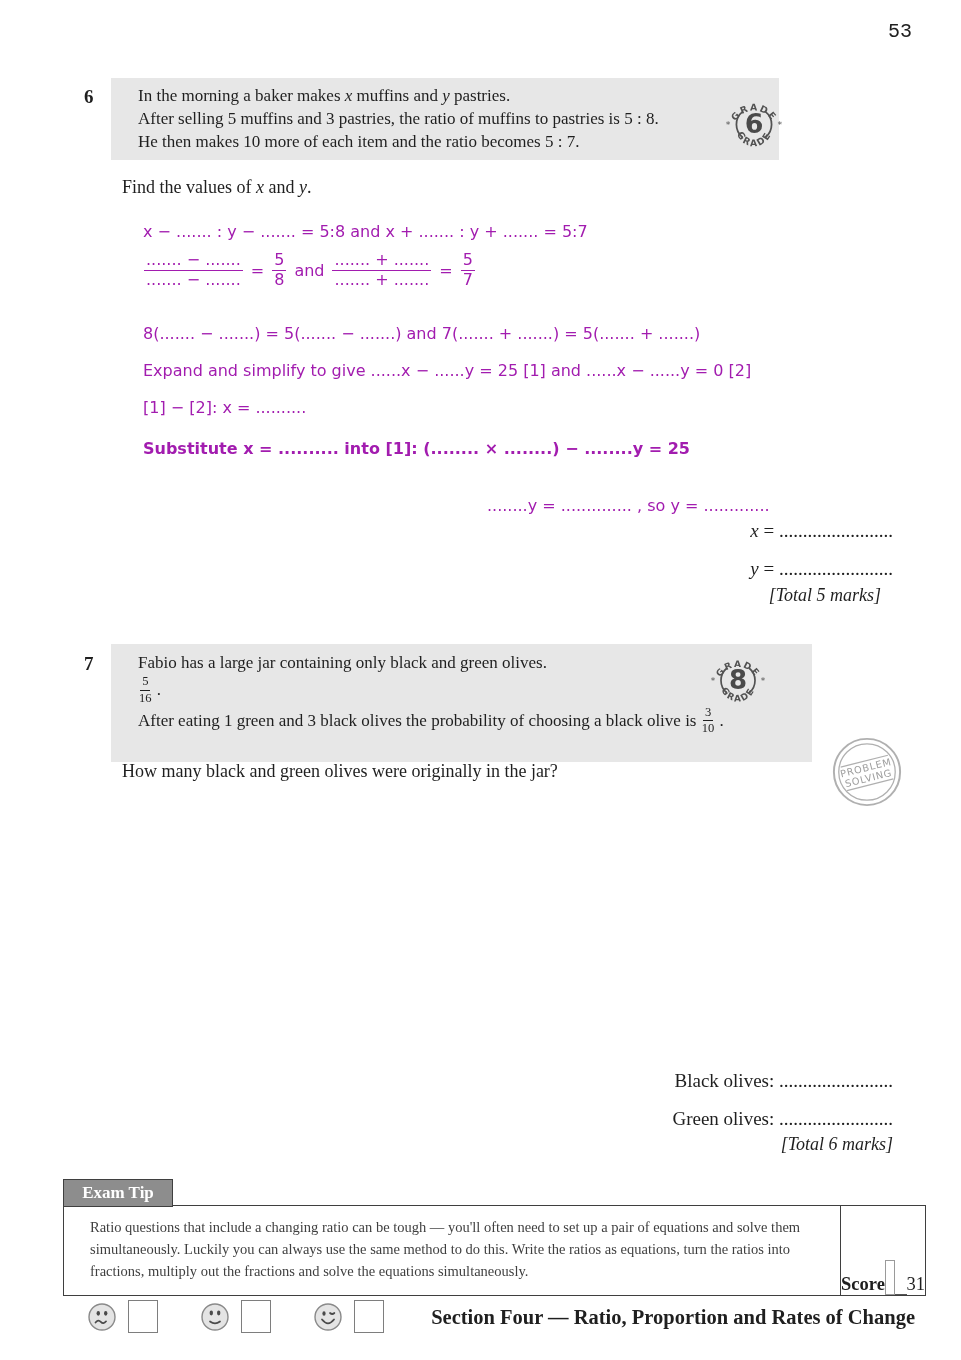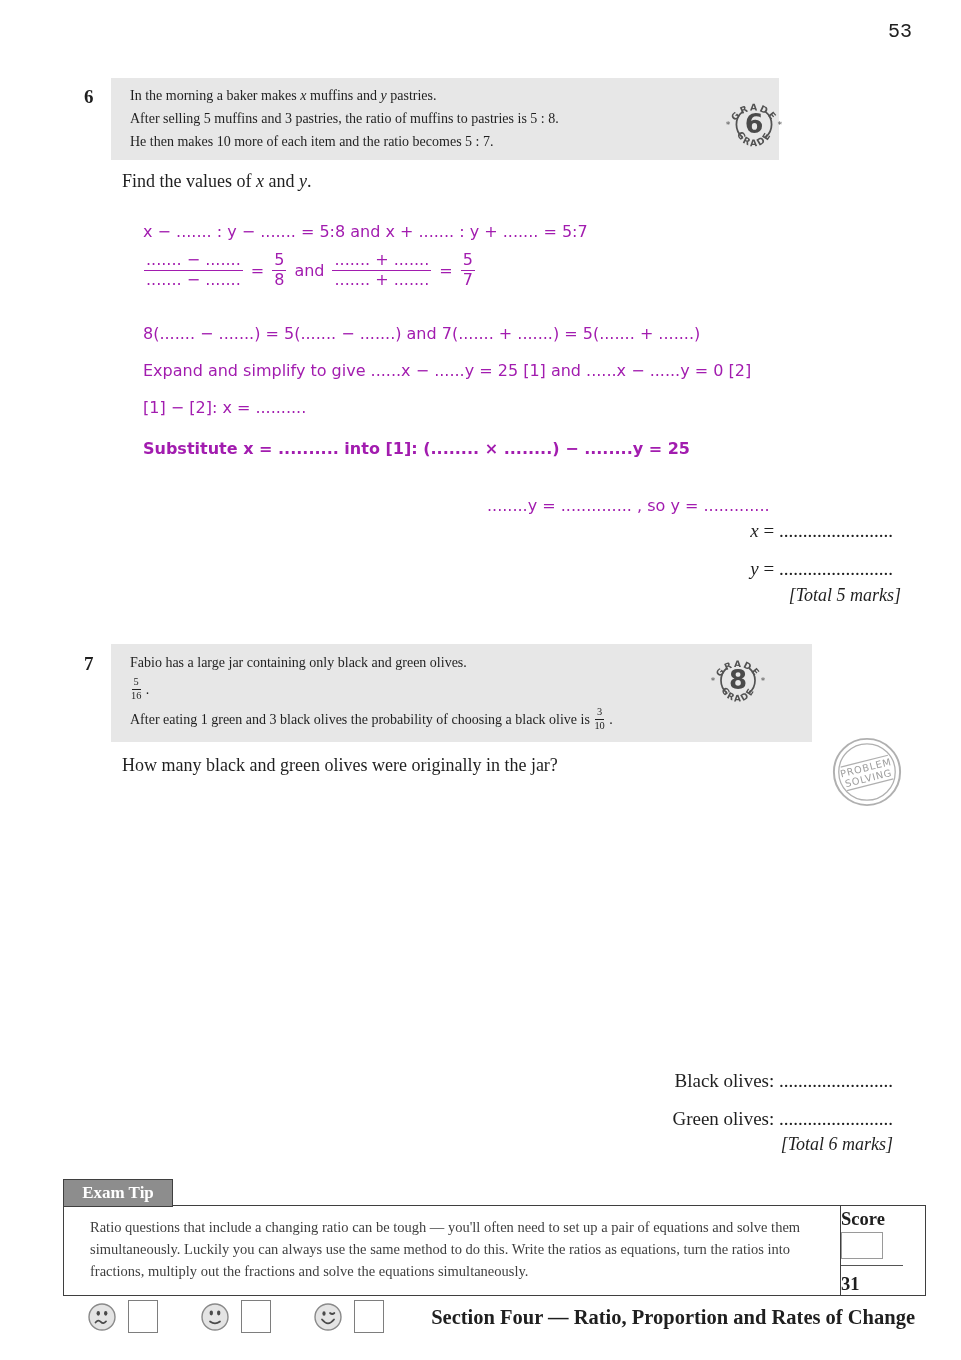--- a/index.html
+++ b/index.html
@@ -1,47 +1,47 @@
 <!DOCTYPE html>
 <html><head>
 <meta charset="utf-8">
 <style>
   html,body{margin:0;padding:0;background:#fff;}
   .page{position:relative;width:961px;height:1360px;background:#ffffff;overflow:hidden;
         font-family:"Liberation Serif",serif;color:#1f1f1f;}
   .abs{position:absolute;}
   .sans{font-family:"DejaVu Sans",sans-serif;}
-  .serif{font-family:"Liberation Serif",serif;}
+  .serif{font-family:"Liberation Serif",serif;margin-top:6px;}
   .hand{font-family:"DejaVu Sans",sans-serif;color:#a21caf;font-size:16px;}
   .mi{font-style:italic;}
   .qnum{font-weight:bold;font-size:19px;}
   .qbox{background:#e7e7e7;}
-  .stmt{padding:6px 0 0 19px;font-size:14px;line-height:23px;white-space:nowrap;}
+  .stmt{padding:6px 0 0 19px;font-size:17px;line-height:23px;white-space:nowrap;margin-left:8px;}
   .stmt7 div{line-height:30px;}
   .stmt7 div:first-child{line-height:25px;}
   .frac{display:inline-flex;flex-direction:column;align-items:center;line-height:1.05;
         vertical-align:middle;font-size:0.74em;padding:0 1px;transform:translateY(-1px);}
   .frac .num{border-bottom:1.4px solid currentColor;padding:0 2px 1px;}
   .frac .den{padding-top:1px;}
   .workline{white-space:nowrap;}
   .workflex{display:flex;align-items:center;gap:7px;}
   .workflex .frac{font-size:1em;transform:none;}
   .ansline{font-size:19px;white-space:nowrap;}
   .tot{font-style:italic;font-size:18px;white-space:nowrap;}
   .right-align{text-align:right;}
   .tiplabel{background:#8d8d8d;border:1.7px solid #3f3f3f;color:#ffffff;font-weight:bold;
             font-size:17px;text-align:center;line-height:26px;z-index:2;}
   .tipbox{border:1.7px solid #3f3f3f;background:#ffffff;display:flex;}
   .tiptext{flex:1;padding:11px 10px 0 26px;font-size:14.5px;line-height:1.5;color:#3f3f3f;}
-  .scorepanel{width:84px;border-left:1.7px solid #3f3f3f;display:flex;flex-direction:column;
-              align-items:flex-start;padding-top:3px;}
+  .scorepanel{width:84px;border-left:1.7px solid #3f3f3f;display:flex;
+              align-items:flex-end;padding-top:3px;}
   .scorelabel{font-weight:bold;font-size:18.5px;}
   .scorebox{width:40px;height:33px;border:1.2px solid #9a9a9a;background:#fff;margin-top:2px;}
   .scoreline{width:62px;border-top:1.7px solid #555;margin-top:6px;}
-  .scoreval{font-weight:bold;font-size:18.5px;margin-top:8px;}
+  .scoreval{font-weight:normal;font-size:18.5px;margin-top:8px;}
   .footer{display:flex;align-items:center;}
   .fgroup{display:flex;align-items:center;gap:10px;margin-right:41px;}
   .checkbox{display:inline-block;width:28px;height:31px;border:1.6px solid #7e7e7e;background:#fff;}
   .sectitle{font-weight:bold;font-size:20.5px;white-space:nowrap;}
   svg text{font-family:"DejaVu Sans",sans-serif;}
 </style>
 </head>
 <body>
 
 <div class="page">
@@ -111,25 +111,25 @@
   <div class="abs hand workline" style="left:143px;top:439px;font-weight:bold;">Substitute x = .......... into [1]:  (........ × ........) − ........y = 25</div>
 
   <div class="abs hand workline" style="left:487px;top:480px;margin-top:16px;">........y = .............. , so y = .............</div>
 
   <div class="abs ansline right-align" style="right:68px;top:520px;">
     <span class="mi">x</span><span> = </span><span>........................</span>
   </div>
   <div class="abs ansline right-align" style="right:68px;top:558px;">
     <span class="mi">y</span><span> = </span><span>........................</span>
   </div>
-  <div class="abs tot right-align" style="right:60px;top:585px;text-align:center;">[Total 5 marks]</div>
+  <div class="abs tot right-align" style="right:80px;top:585px;text-align:center;">[Total 5 marks]</div>
 
   <div class="abs qnum" style="left:84px;top:653px;">7</div>
 
-  <div class="abs qbox" style="left:111px;top:644px;width:701px;height:98px;">
+  <div class="abs qbox" style="left:111px;top:644px;width:701px;height:118px;">
     <div class="stmt stmt7">
       <div><span>Fabio has a large jar containing only black and green olives.</span></div>
       <div><span class="frac">
             <span class="num">5</span>
             <span class="den">16</span>
           </span><span> .</span></div>
       <div><span>After eating 1 green and 3 black olives the probability of choosing a black olive is </span><span class="frac">
             <span class="num">3</span>
             <span class="den">10</span>
           </span><span> .</span></div>

